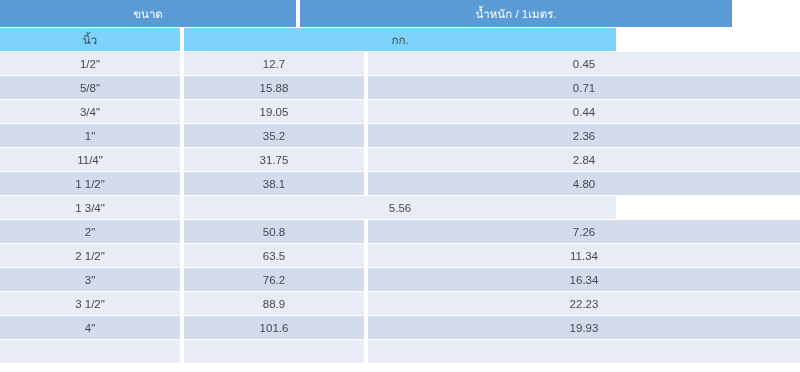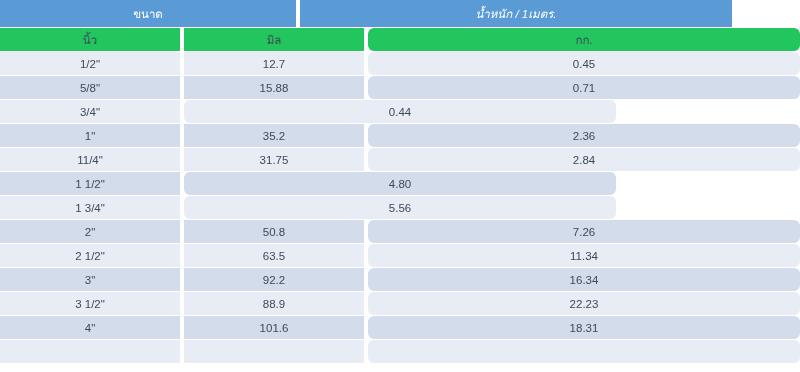--- a/index.html
+++ b/index.html
@@ -35,121 +35,122 @@
     color: #ffffff;
     font-size: 11.5px;
     display: flex;
     align-items: center;
     justify-content: center;
     box-sizing: border-box;
     height: 27px;
     margin-bottom: 1px;
   }
   .header-cell.size-group  { width: 296px; margin-right: 4px; }
-  .header-cell.weight-group{ width: 432px; font-style: italic; }
+  .header-cell.weight-group{ width: 432px; }
 
   
   .subheader-row { height: 24px; }
 
   .cell {
     box-sizing: border-box;
     display: flex;
     align-items: center;
     justify-content: center;
     font-size: 11.5px;
     color: #3f4a55;
     height: 23px;
     margin-bottom: 1px;
   }
 
   .col-inch   { width: 180px; margin-right: 4px; }
   .col-mil    { width: 180px; margin-right: 4px; }
-  .col-kg     { width: 432px; border-radius: 6px; }
+  .col-kg     { width: 432px; }
 
   .shade-a { background: #d3dcea; }
   .shade-b { background: #e8ecf4; }
 
-  .subheader-row .cell { background: #22c55e; }
+  .subheader-row .cell { background: #7dd3fc; }
 
   
   .data-row { height: 24px; }
 </style>
 </head>
 <body>
 
 <div id="spec-table">
 
   <div class="row header-row">
     <div class="header-cell size-group">ขนาด</div>
     <div class="header-cell weight-group">น้ำหนัก / 1เมตร.</div>
   </div>
 
   <div class="row subheader-row">
     <div class="cell col-inch">นิ้ว</div>
-    <div class="cell col-mil">มิล</div>
     <div class="cell col-kg">กก.</div>
   </div>
 
   <div id="rows-container">
       <div class="row data-row">
         <div class="cell col-inch shade-b">1/2"</div>
         <div class="cell col-mil shade-b">12.7</div>
         <div class="cell col-kg shade-b">0.45</div>
       </div>
       <div class="row data-row">
         <div class="cell col-inch shade-a">5/8"</div>
         <div class="cell col-mil shade-a">15.88</div>
         <div class="cell col-kg shade-a">0.71</div>
       </div>
       <div class="row data-row">
         <div class="cell col-inch shade-b">3/4"</div>
+        <div class="cell col-mil shade-b">19.05</div>
         <div class="cell col-kg shade-b">0.44</div>
       </div>
       <div class="row data-row">
         <div class="cell col-inch shade-a">1"</div>
         <div class="cell col-mil shade-a">35.2</div>
         <div class="cell col-kg shade-a">2.36</div>
       </div>
       <div class="row data-row">
         <div class="cell col-inch shade-b">11/4"</div>
         <div class="cell col-mil shade-b">31.75</div>
         <div class="cell col-kg shade-b">2.84</div>
       </div>
       <div class="row data-row">
         <div class="cell col-inch shade-a">1 1/2"</div>
+        <div class="cell col-mil shade-a">38.1</div>
         <div class="cell col-kg shade-a">4.80</div>
       </div>
       <div class="row data-row">
         <div class="cell col-inch shade-b">1 3/4"</div>
         <div class="cell col-kg shade-b">5.56</div>
       </div>
       <div class="row data-row">
         <div class="cell col-inch shade-a">2"</div>
         <div class="cell col-mil shade-a">50.8</div>
         <div class="cell col-kg shade-a">7.26</div>
       </div>
       <div class="row data-row">
         <div class="cell col-inch shade-b">2 1/2"</div>
         <div class="cell col-mil shade-b">63.5</div>
         <div class="cell col-kg shade-b">11.34</div>
       </div>
       <div class="row data-row">
         <div class="cell col-inch shade-a">3"</div>
-        <div class="cell col-mil shade-a">92.2</div>
+        <div class="cell col-mil shade-a">76.2</div>
         <div class="cell col-kg shade-a">16.34</div>
       </div>
       <div class="row data-row">
         <div class="cell col-inch shade-b">3 1/2"</div>
         <div class="cell col-mil shade-b">88.9</div>
         <div class="cell col-kg shade-b">22.23</div>
       </div>
       <div class="row data-row">
         <div class="cell col-inch shade-a">4"</div>
         <div class="cell col-mil shade-a">101.6</div>
-        <div class="cell col-kg shade-a">18.31</div>
+        <div class="cell col-kg shade-a">19.93</div>
       </div>
       <div class="row data-row">
         <div class="cell col-inch shade-b"></div>
         <div class="cell col-mil shade-b"></div>
         <div class="cell col-kg shade-b"></div>
       </div>
     </div>
 
 </div>
 

